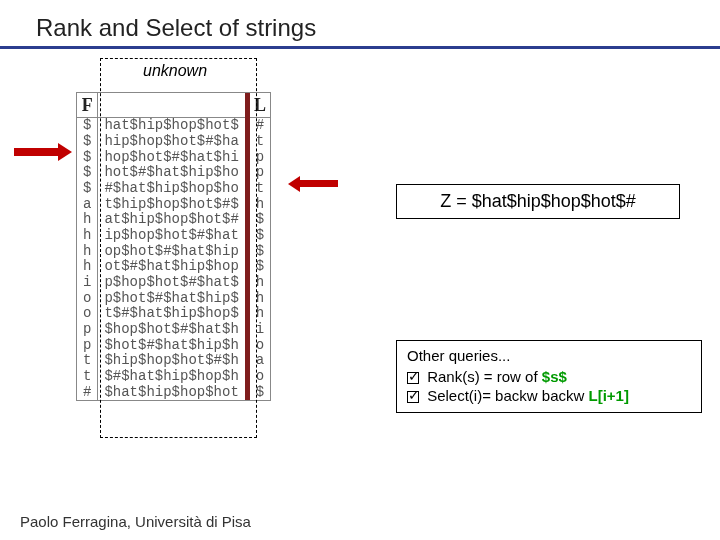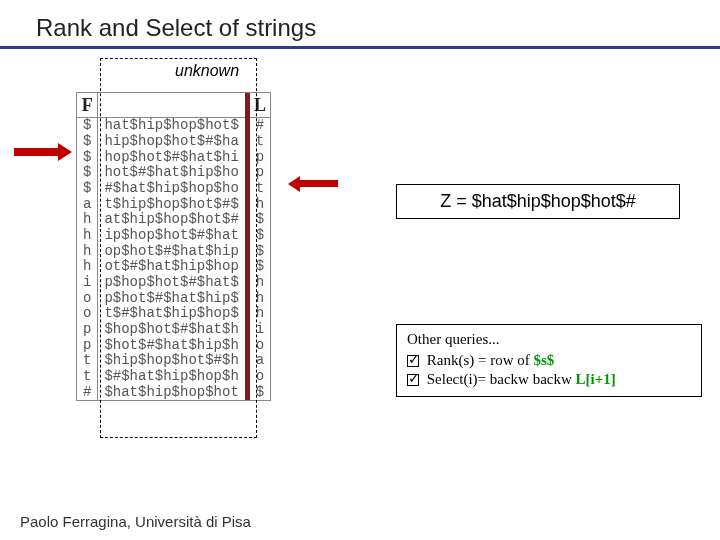--- a/index.html
+++ b/index.html
@@ -23,21 +23,20 @@
     margin-left: 0;
     width: 720px;
   }
   .unknown {
     font-style: italic;
     font-family: 'Comic Sans MS', cursive, sans-serif;
     font-size: 16px;
     position: absolute;
     top: 62px;
     left: 143px;
-    margin-left: 32px;
   }
   .table-wrap {
     position: absolute;
     top: 92px;
     left: 76px;
   }
   .table-border {
     border: 1px solid #888;
   }
   table {
@@ -84,26 +83,26 @@
     width: 284px;
     border: 1.5px solid #000;
     padding: 6px 8px;
     font-family: 'Comic Sans MS', cursive, sans-serif;
     font-size: 18px;
     text-align: center;
     margin-top: 48px;
   }
   .queries-box {
     position: absolute;
-    top: 324px;
+    top: 340px;
     left: 396px;
     width: 306px;
     border: 1.5px solid #000;
     padding: 6px 10px 8px 10px;
-    font-family: Liberation Serif, serif;
+    font-family: Liberation Sans, sans-serif;
     font-size: 15px;
   }
   .queries-box .heading { margin-bottom: 4px; }
   .queries-box .item { margin-top: 2px; }
   .check {
     display: inline-block;
     width: 12px; height: 12px;
     border: 1.5px solid #000;
     position: relative;
     top: 2px;

